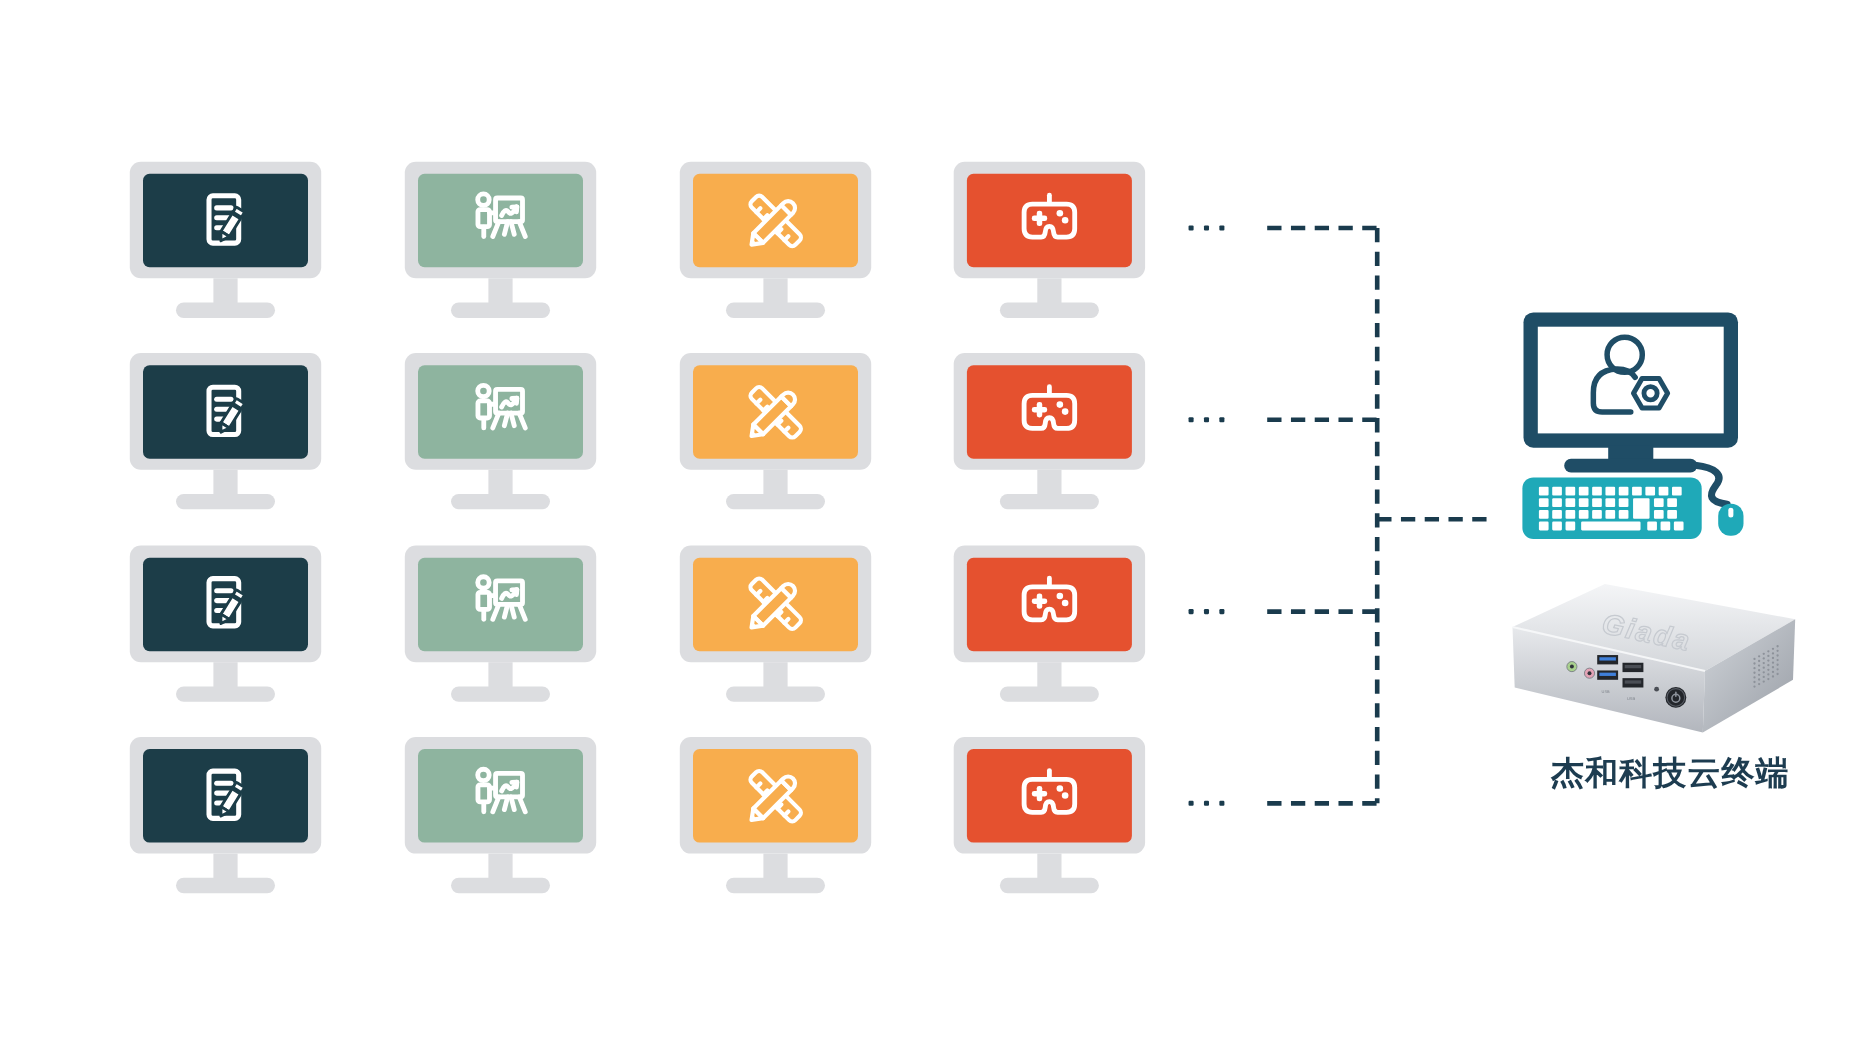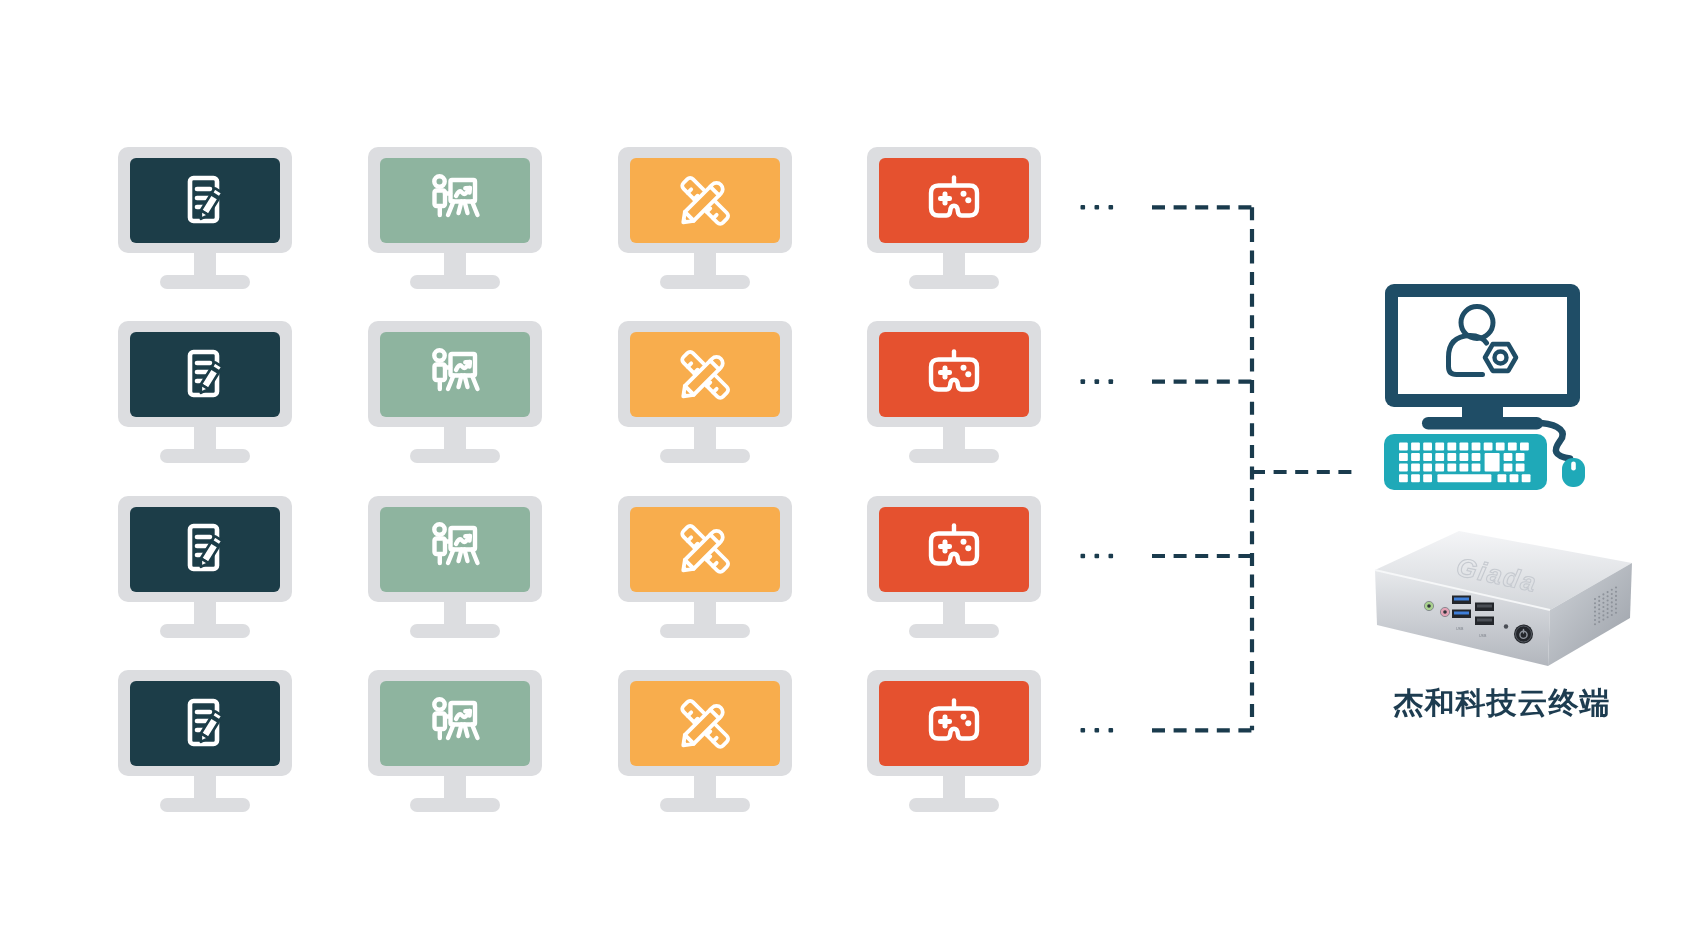--- a/index.html
+++ b/index.html
@@ -12,21 +12,21 @@
   .monitor .bezel{position:absolute;left:0;top:0;width:174px;height:106px;border-radius:10px;}
   .monitor .screen{position:absolute;left:12px;top:11px;width:150px;height:85px;border-radius:6px;
                    display:flex;align-items:center;justify-content:center;}
   .monitor .screen svg{width:64px;height:64px;display:block;}
   .monitor .neck{position:absolute;left:76px;top:106px;width:22px;height:23px;}
   .monitor .base{position:absolute;left:42px;top:128px;width:90px;height:14px;border-radius:7px;}
 
   svg#overlay{position:absolute;left:0;top:0;}
   .dash{fill:none;stroke-width:4.2;stroke-dasharray:13 8.6;}
 
-  .caption{position:absolute;left:1377px;top:683px;width:250px;text-align:center;
+  .caption{position:absolute;left:1377px;top:683px;width:250px;text-align:right;
            font-size:30px;font-weight:700;letter-spacing:1px;}
 </style>
 </head>
 <body>
 
 <div class="stage">
 
   <div id="grid">
     <div class="monitor" style="left:118px;top:147px">
       <div class="bezel" style="background:#dcdde0"></div>

